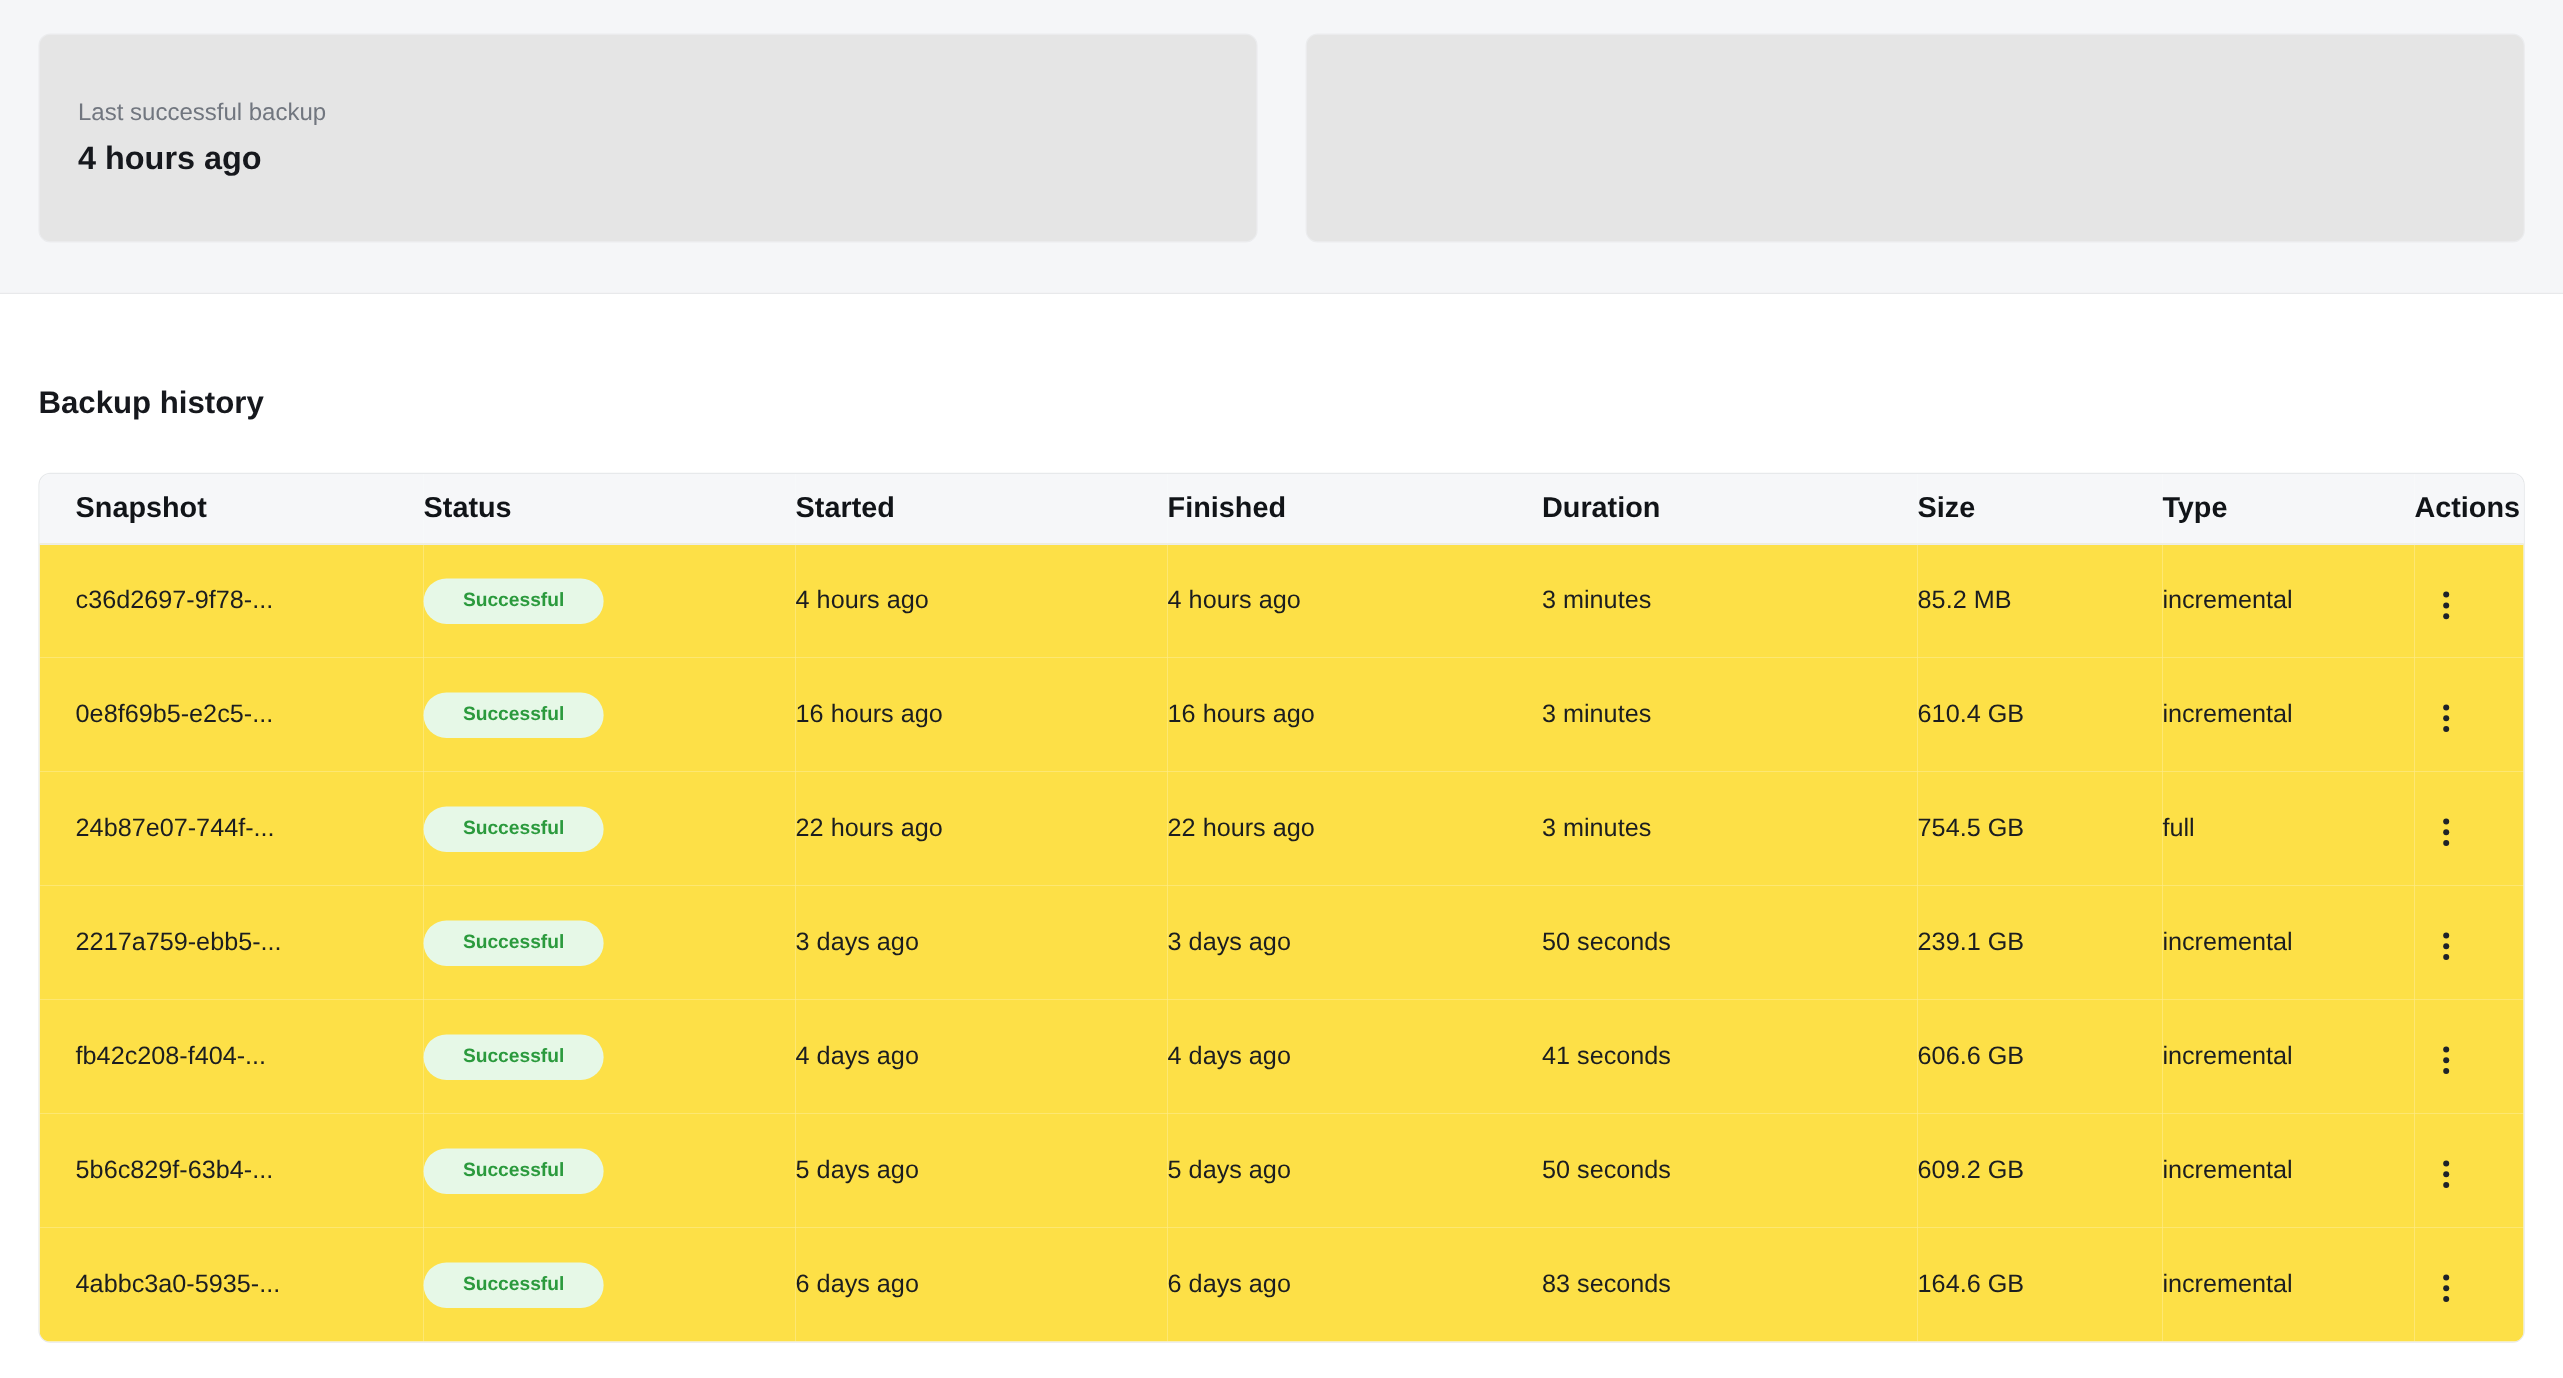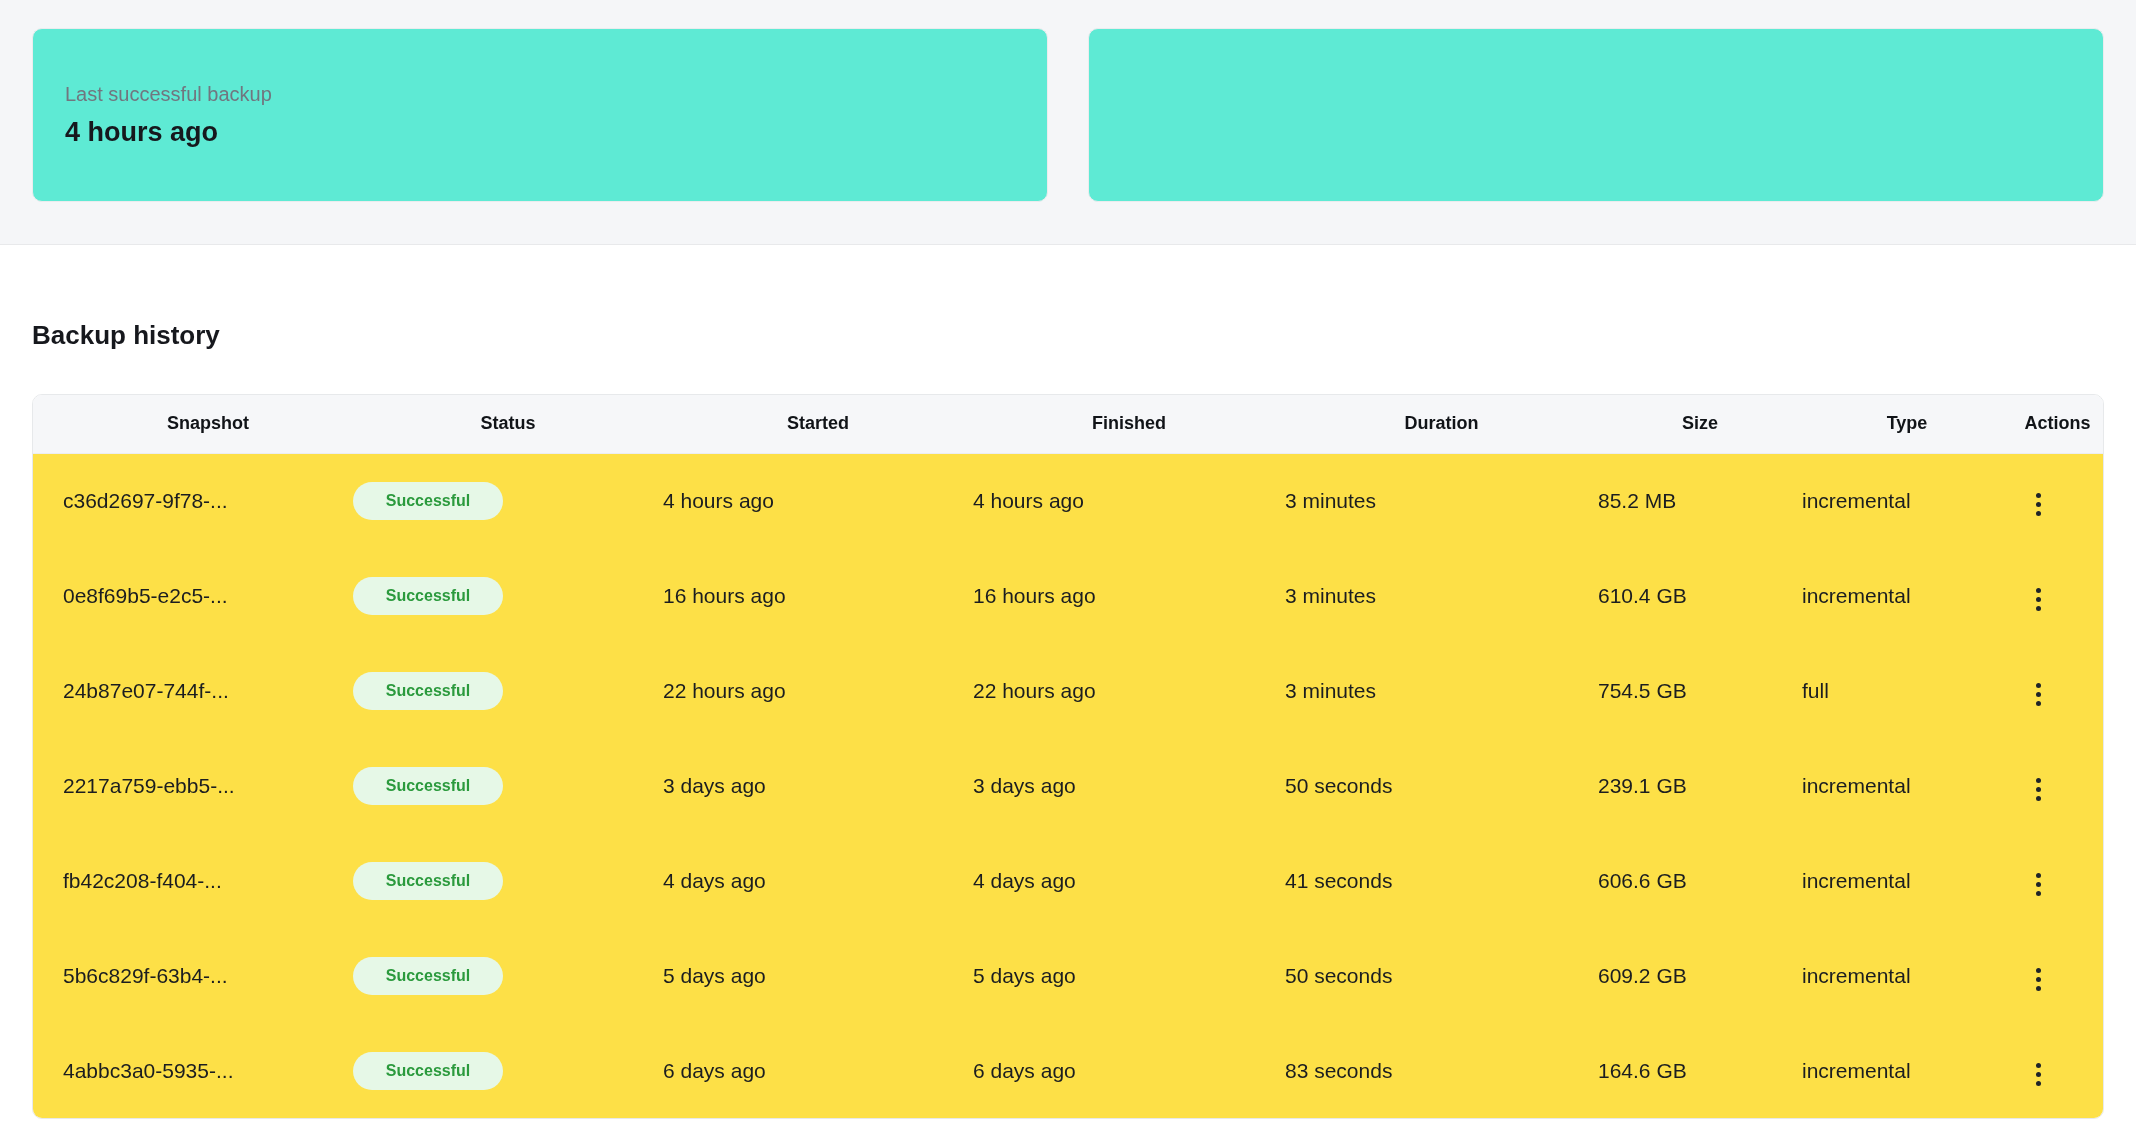--- a/index.html
+++ b/index.html
@@ -16,21 +16,21 @@
   .stats-section {
     background: #f5f6f8;
     border-bottom: 1px solid #e8e9eb;
     padding: 28px 32px 42px 32px;
     display: flex;
     gap: 40px;
   }
   .stat-card {
     flex: 1 1 0;
     height: 174px;
-    background: #5eead4;
+    background: #e5e5e5;
     border: 1px solid #ebecee;
     border-radius: 10px;
     display: flex;
     flex-direction: column;
     justify-content: center;
     gap: 10px;
     padding: 0 32px;
   }
   .stat-label {
     font-size: 20px;
@@ -65,23 +65,23 @@
     overflow: hidden;
   }
   table.history-table {
     width: 100%;
     border-collapse: collapse;
     table-layout: fixed;
   }
   .history-table thead th {
     background: #f6f7f9;
     height: 58px;
-    text-align: center;
+    text-align: left;
     vertical-align: middle;
-    font-size: 18px;
+    font-size: 24px;
     font-weight: 700;
     color: #111418;
     border-bottom: 1px solid #eceef1;
   }
   .history-table th.col-snapshot,
   .history-table td.col-snapshot { padding-left: 30px; }
   .history-table tbody td {
     height: 95px;
     vertical-align: middle;
     font-size: 21px;

